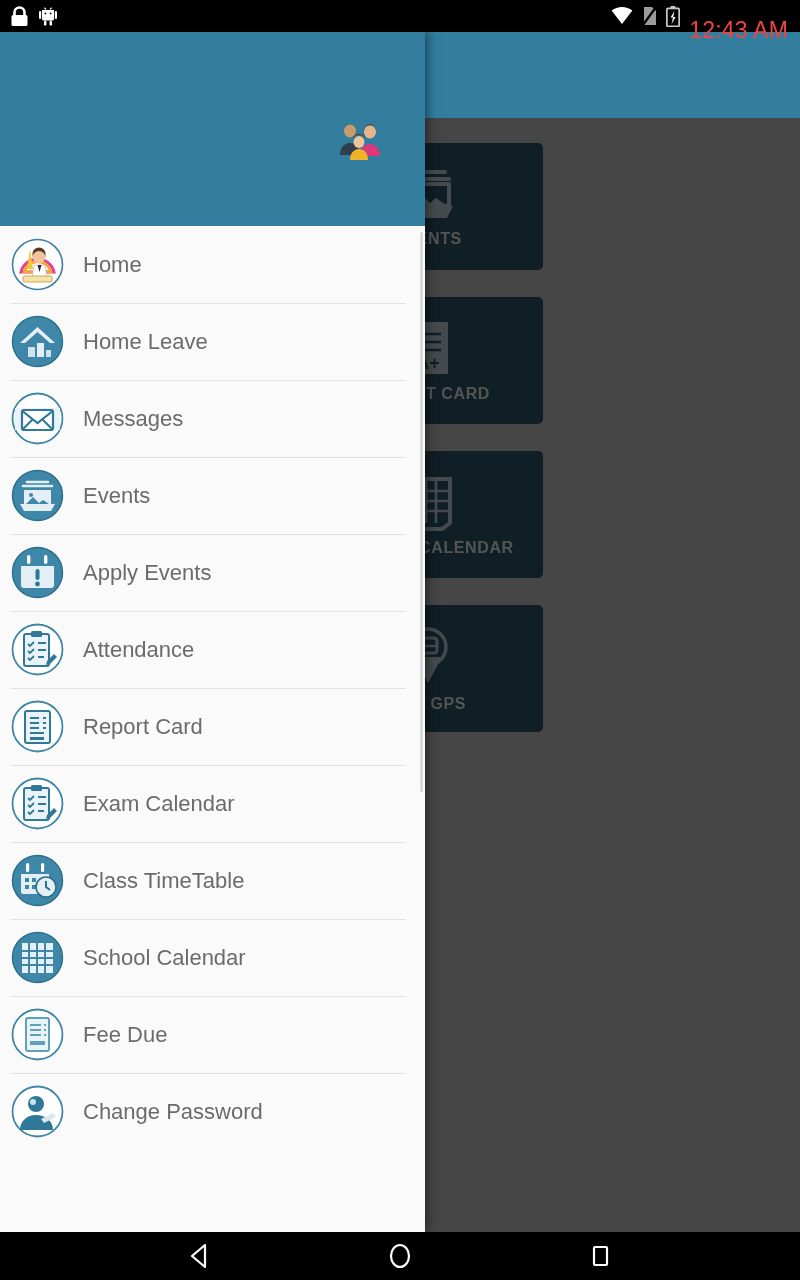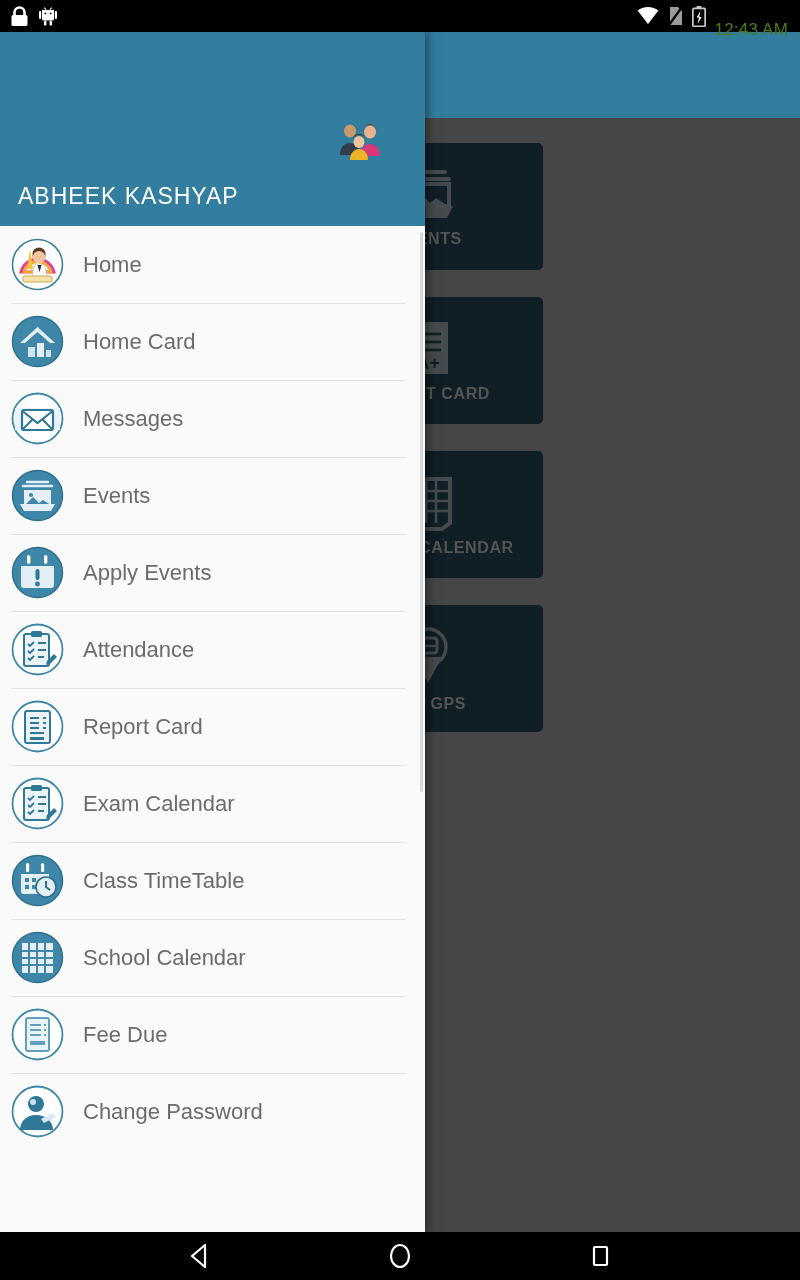--- a/index.html
+++ b/index.html
@@ -19,21 +19,21 @@
   
   #status-bar {
     position: absolute; top: 0; left: 0;
     width: 800px; height: 32px;
     background: #000;
     display: flex; align-items: center;
     z-index: 60;
   }
   .sb-left { display: flex; align-items: center; gap: 10px; padding-left: 10px; }
   .sb-right { margin-left: auto; display: flex; align-items: center; gap: 9px; padding-right: 12px; }
-  .sb-clock { color: #4d7c0f; font-size: 17px; letter-spacing: .2px; margin-top: 28px; }
+  .sb-clock { color: #ef4444; font-size: 23px; letter-spacing: .2px; margin-top: 28px; }
   .sb-ico { display: block; }
 
   
   #app-bar {
     position: absolute; top: 32px; left: 0;
     width: 800px; height: 86px;
     background: #337d9f;
     display: flex; align-items: center;
     z-index: 40;
   }
@@ -273,21 +273,20 @@
           <path d="M13 2c5 0 6 3 6 6 0-5-3-6-6-6s-6 1-6 6c0-3 1-6 6-6z" fill="#6b4423"></path>
           <path d="M3 33c0-8 5-12 10-12s10 4 10 12z" fill="#2f3d4d"></path>
           <ellipse cx="33" cy="10" rx="6" ry="6.5" fill="#e8b48a"></ellipse>
           <path d="M27 11c-1-7 3-9 6-9s7 2 6 9c1-4 0-8-6-8s-7 4-6 8z" fill="#6b4423"></path>
           <path d="M23 34c0-8 5-12 10-12s10 4 10 12z" fill="#d9397a"></path>
           <ellipse cx="22" cy="20" rx="5.5" ry="6" fill="#f0c49a"></ellipse>
           <path d="M16 20c-1-6 2-8 6-8s7 2 6 8c1-4-1-7-6-7s-7 3-6 7z" fill="#5c3a1e"></path>
           <path d="M13 38c0-7 4-11 9-11s9 4 9 11z" fill="#f0b429"></path>
         </svg>
       </div>
-      <div id="drawer-username">ABHEEK  KASHYAP</div>
     </div>
 
     <div id="drawer-list">
 
       <div class="drawer-item">
         <span class="di-icon">
           <svg width="53" height="53" viewBox="0 0 53 53">
             <circle cx="26.5" cy="26.5" r="25" fill="#fff" stroke="#3e7fa0" stroke-width="1.6"></circle>
             <path d="M10 34a17 17 0 0 1 33 0z" fill="none" stroke="#e0419b" stroke-width="3"></path>
             <path d="M13 34a14 14 0 0 1 27 0z" fill="none" stroke="#f5a623" stroke-width="2.6"></path>
@@ -306,21 +305,21 @@
         <span class="di-icon">
           <svg width="53" height="53" viewBox="0 0 53 53">
             <circle cx="26.5" cy="26.5" r="25" fill="#3e87a8" stroke="#2c6f8d" stroke-width="1.5"></circle>
             <path d="M26.5 12 L44 28 H9 Z" fill="#e3eff4"></path>
             <path d="M26.5 17 L39 28 H14 Z" fill="#3e87a8"></path>
             <rect x="17" y="32" width="7" height="10" fill="#cfe3ec"></rect>
             <rect x="26" y="28" width="7" height="14" fill="#e3eff4"></rect>
             <rect x="35" y="35" width="5" height="7" fill="#cfe3ec"></rect>
           </svg>
         </span>
-        <span class="di-label">Home Card</span>
+        <span class="di-label">Home Leave</span>
       </div>
 
       <div class="drawer-item">
         <span class="di-icon">
           <svg width="53" height="53" viewBox="0 0 53 53">
             <circle cx="26.5" cy="26.5" r="25" fill="#ffffff" stroke="#3e87a8" stroke-width="1.8"></circle>
             <path d="M4 16h45v22H4z" fill="#eaf3f7"></path>
             <rect x="11" y="18" width="31" height="20" rx="2" fill="#fff" stroke="#2f7898" stroke-width="2.2"></rect>
             <path d="M12 19.5 L26.5 31 L41 19.5" fill="none" stroke="#2f7898" stroke-width="2.2"></path>
             <path d="M12 37 L22 27 M41 37 L31 27" stroke="#2f7898" stroke-width="2"></path>

